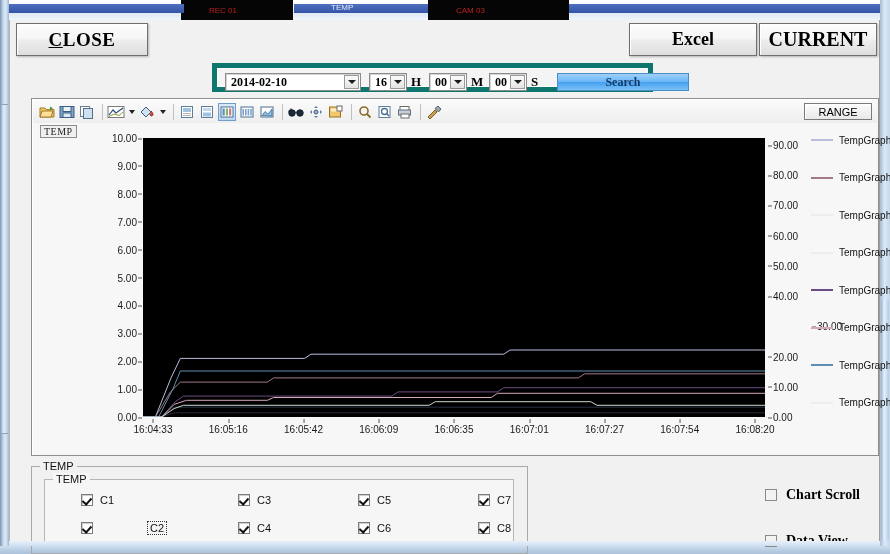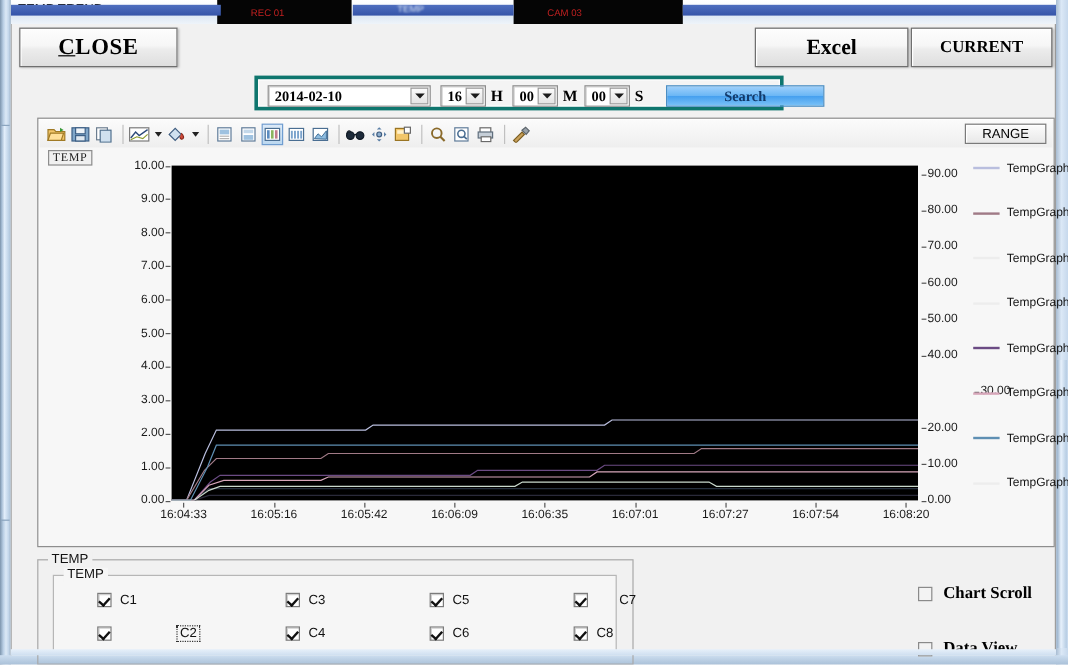--- a/index.html
+++ b/index.html
@@ -88,28 +88,28 @@
     position:absolute; left:6px; top:3px; width:132px; height:33px;
     font-size:19px; font-weight:bold; letter-spacing:.5px;
   }
   #close-button .u { text-decoration: underline; }
   #excel-button {
     position:absolute; left:619px; top:3px; width:128px; height:33px;
     font-size:18px; font-weight:bold;
   }
   #current-button {
     position:absolute; left:749px; top:3px; width:118px; height:33px;
-    font-size:14px; font-weight:bold;
+    font-size:20px; font-weight:bold;
   }
 
   
   .searchrow {
     position:absolute; left:202px; top:43px; width:441px; height:29px;
     background:#f4f4f4;
-    border:3px solid #0f766e;
+    border:5px solid #0f766e;
     box-shadow: inset 0 0 0 1px #fdfdfd;
   }
   .timerow {
     position:absolute; left:648px; top:43px; width:219px; height:29px;
     background:#f4f4f4;
     border:1px solid #c2c2c2;
     box-shadow: inset 0 0 0 1px #fdfdfd;
   }
   .combo {
     position:absolute; top:5px; height:18px;
@@ -623,21 +623,21 @@
             <span class="cblabel">C1</span>
           </div>
           <div class="cb" style="left: 193px; top: 14px;">
             <span class="cbbox checked"></span>
             <span class="cblabel">C3</span>
           </div>
           <div class="cb" style="left: 313px; top: 14px;">
             <span class="cbbox checked"></span>
             <span class="cblabel">C5</span>
           </div>
-          <div class="cb" style="left: 433px; top: 14px; gap: 19px;">
+          <div class="cb" style="left: 433px; top: 14px;">
             <span class="cbbox checked"></span>
             <span class="cblabel">C7</span>
           </div>
           <div class="cb" style="left: 36px; top: 42px; gap: 48px;">
             <span class="cbbox checked"></span>
             <span class="cblabel focus">C2</span>
           </div>
           <div class="cb" style="left: 193px; top: 42px;">
             <span class="cbbox checked"></span>
             <span class="cblabel">C4</span>

